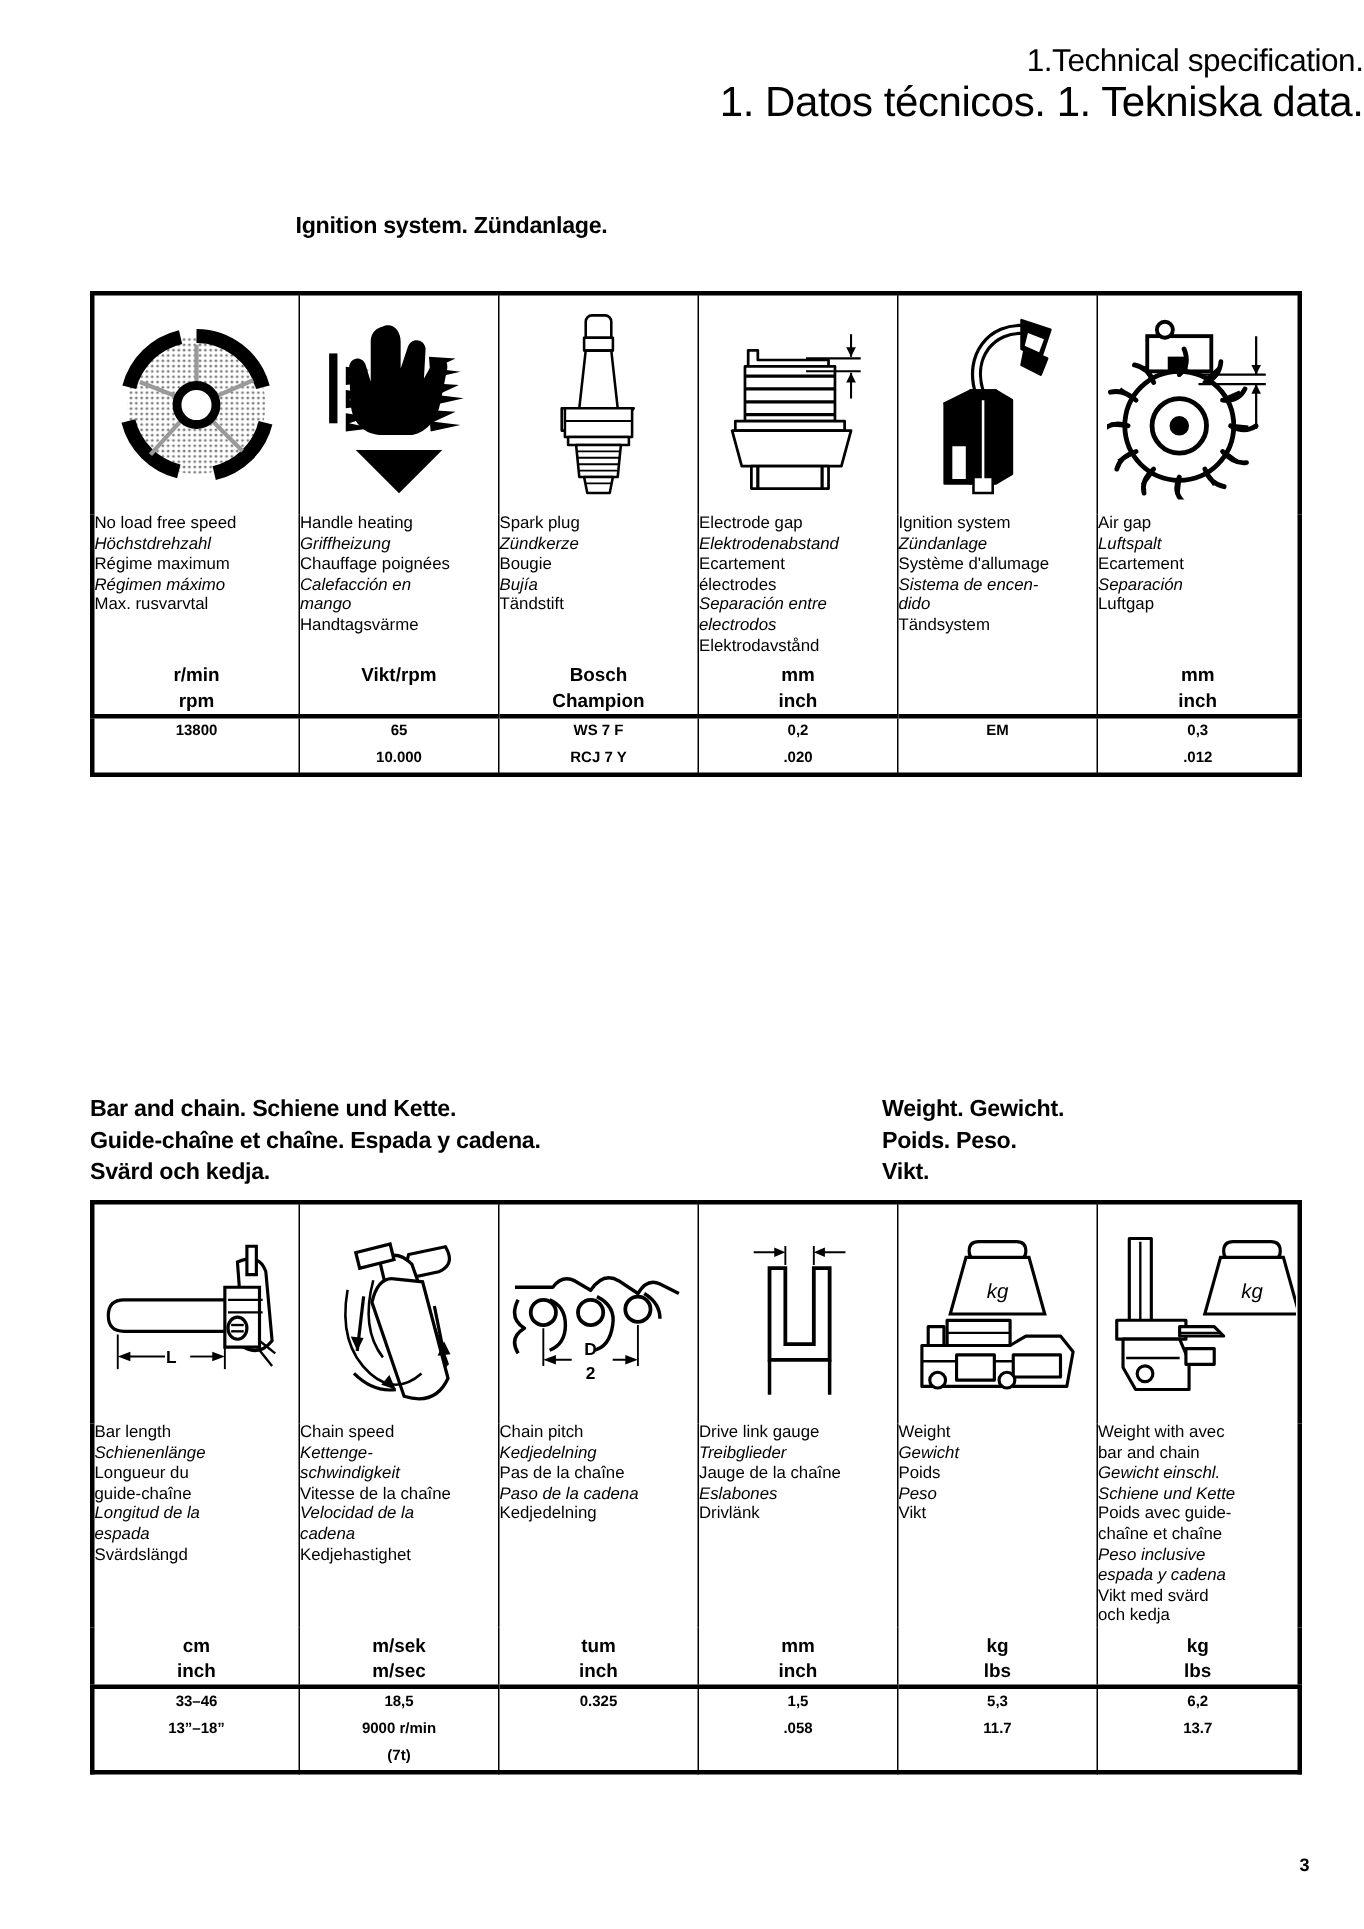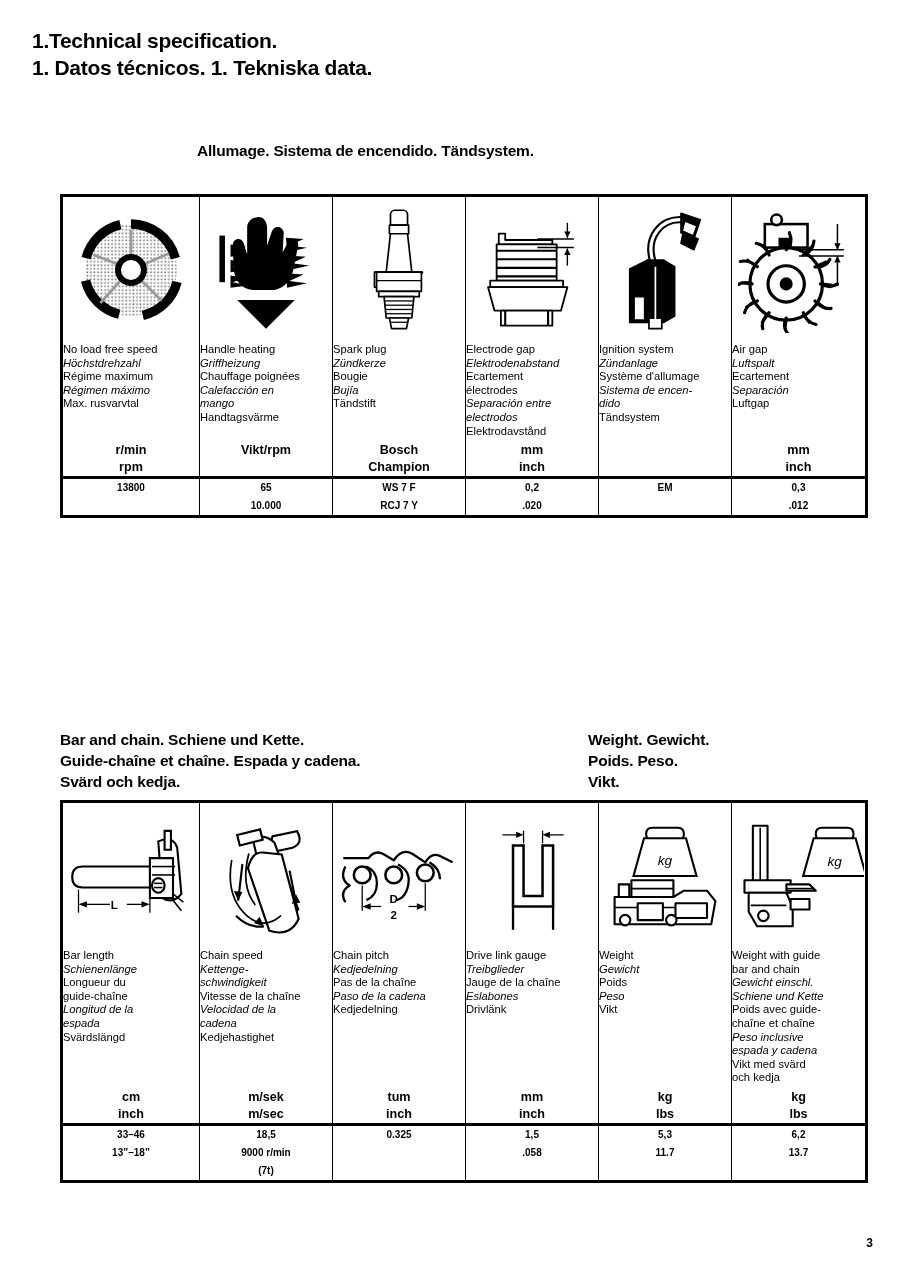--- a/index.html
+++ b/index.html
@@ -4,24 +4,24 @@
 <style>
   html,body{margin:0;padding:0;}
   body{
     width:909px;height:1286px;background:#fff;
     font-family:"Liberation Sans", sans-serif;
     color:#000;position:relative;overflow:hidden;
   }
   .page{position:absolute;inset:0;}
 
   
-  .doc-title{ text-align:left; font-weight:bold; letter-spacing:-0.3px;padding-left:32px; }
+  .doc-title{ text-align:right; font-weight:normal; letter-spacing:-0.3px;padding-left:32px; }
   .doc-title .l1{font-size:21px;line-height:26px;margin-top:28px;}
   .doc-title .l2{font-size:21px;line-height:27px;}
-  .doc-title .l3{font-size:21px;line-height:27px;}
+  .doc-title .l3{font-size:28px;line-height:27px;}
 
   .section-head{
     font-size:15.5px;font-weight:bold;line-height:21px;
     letter-spacing:-0.2px;
   }
 
   
   .spec-table{
     border:3px solid #000;border-collapse:collapse;
     table-layout:fixed;background:#fff;
@@ -53,21 +53,21 @@
 <body>
 
 <div class="page">
 
   <div class="doc-title" style="position:absolute;left:0;right:0;top:0;">
     <div class="l1">1.Technical specification.</div>
     <div class="l3">1. Datos técnicos.   1. Tekniska data.</div>
   </div>
 
   <div style="position:absolute;left:197px;top:140px;">
-    <div class="section-head">Allumage.  Sistema de encendido.  Tändsystem.</div>
+    <div class="section-head">Ignition system.  Zündanlage.</div>
   </div>
 
   <table class="spec-table" id="table1" style="position:absolute;left:60px;top:194px;width:797px;">
     <tbody>
         <tr>
       <td class="icon-cell first" style="width:136px;">
         <div class="icon-box">
           <svg width="118" height="118" viewBox="0 0 100 100">
             <defs>
               <pattern id="hatch" width="3" height="3" patternUnits="userSpaceOnUse">
@@ -594,21 +594,21 @@
             <div class="labels">
               <div>Weight</div>
               <div class="it">Gewicht</div>
               <div>Poids</div>
               <div class="it">Peso</div>
               <div>Vikt</div>
             </div>
           </td>
       <td class="label-cell last">
             <div class="labels">
-              <div>Weight with guide</div>
+              <div>Weight with avec</div>
               <div>bar and chain</div>
               <div class="it">Gewicht einschl.</div>
               <div class="it">Schiene und Kette</div>
               <div>Poids avec guide-</div>
               <div>chaîne et chaîne</div>
               <div class="it">Peso inclusive</div>
               <div class="it">espada y cadena</div>
               <div>Vikt med svärd</div>
               <div>och kedja</div>
             </div>

